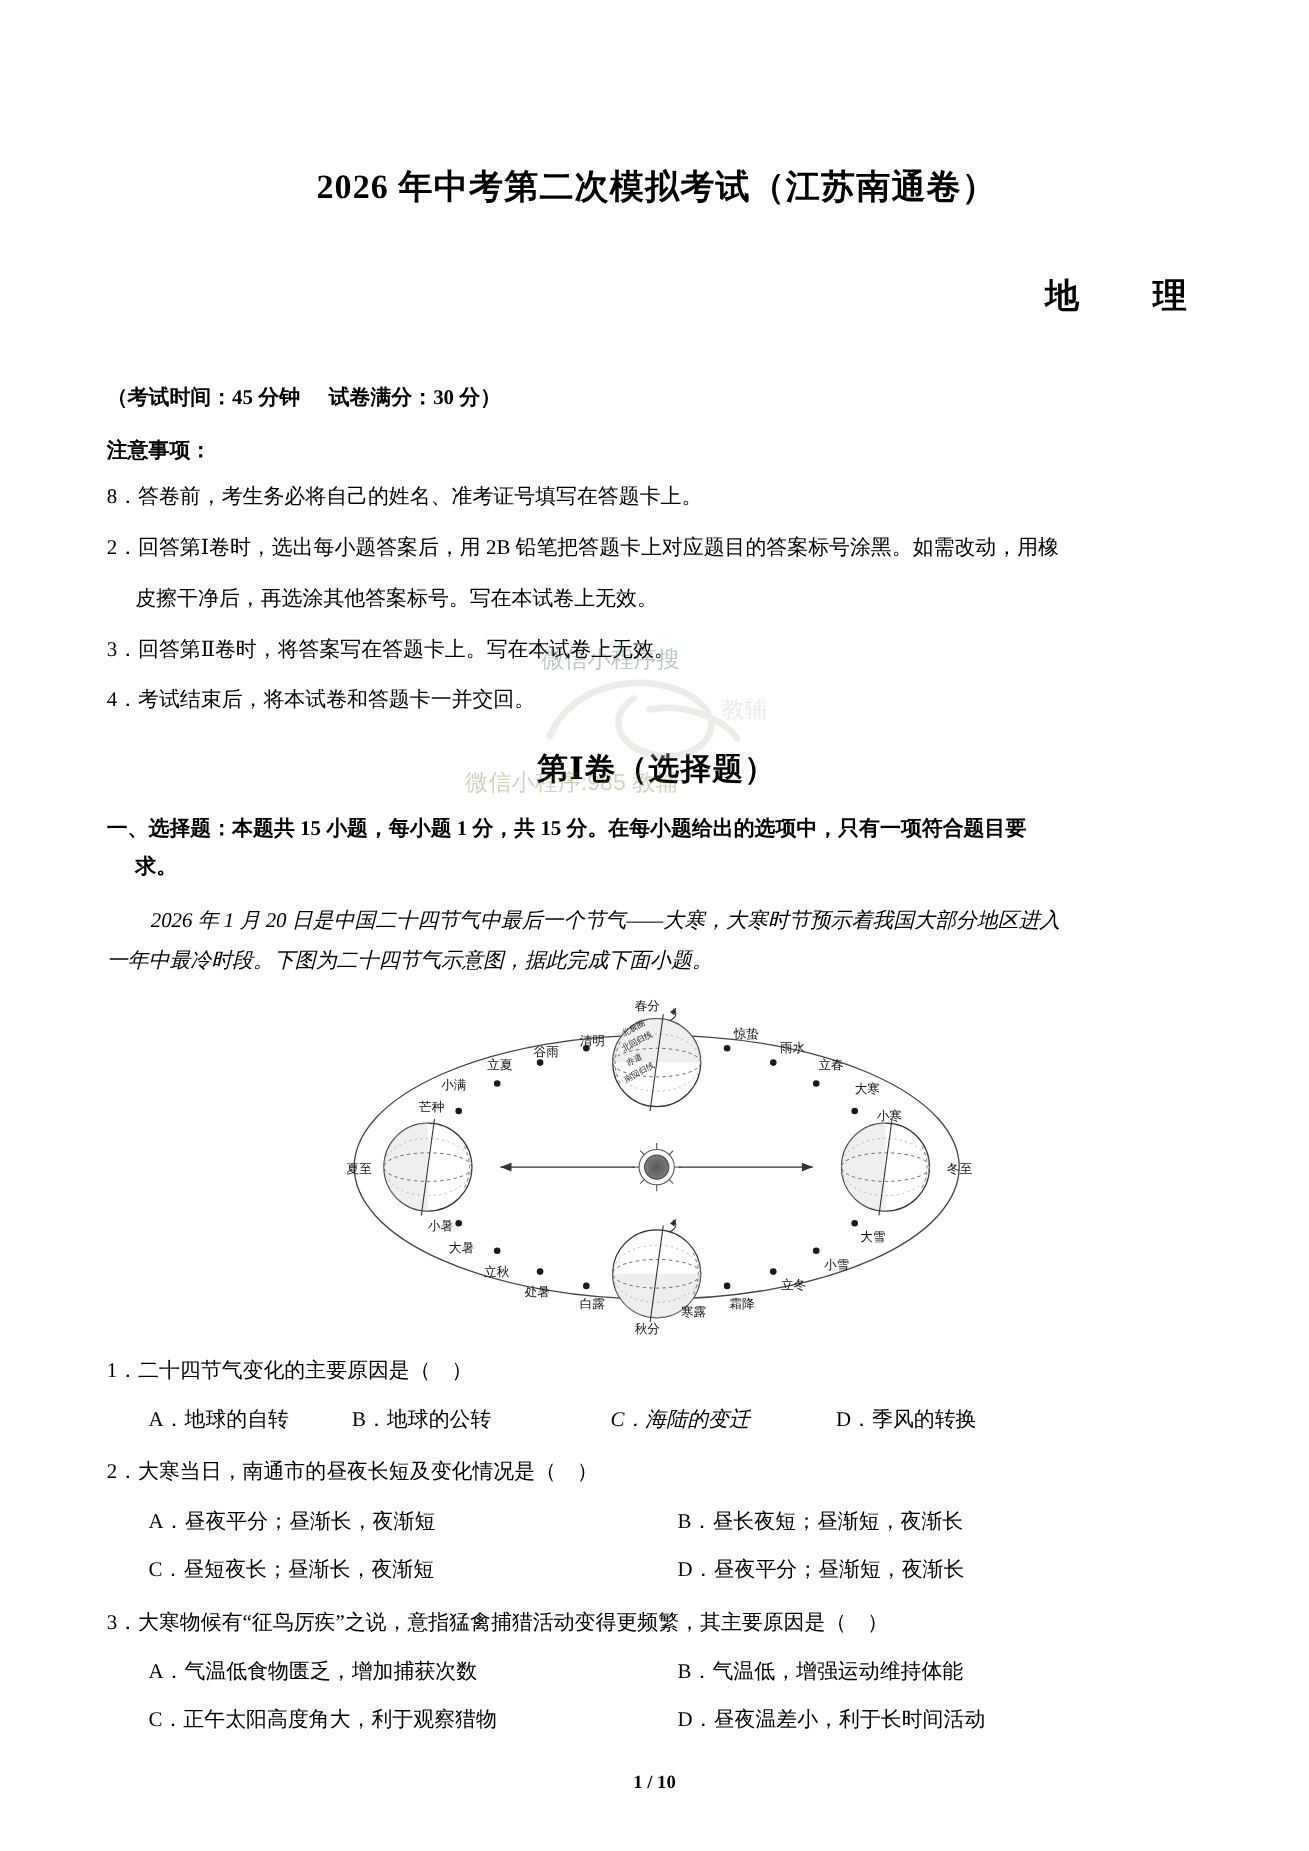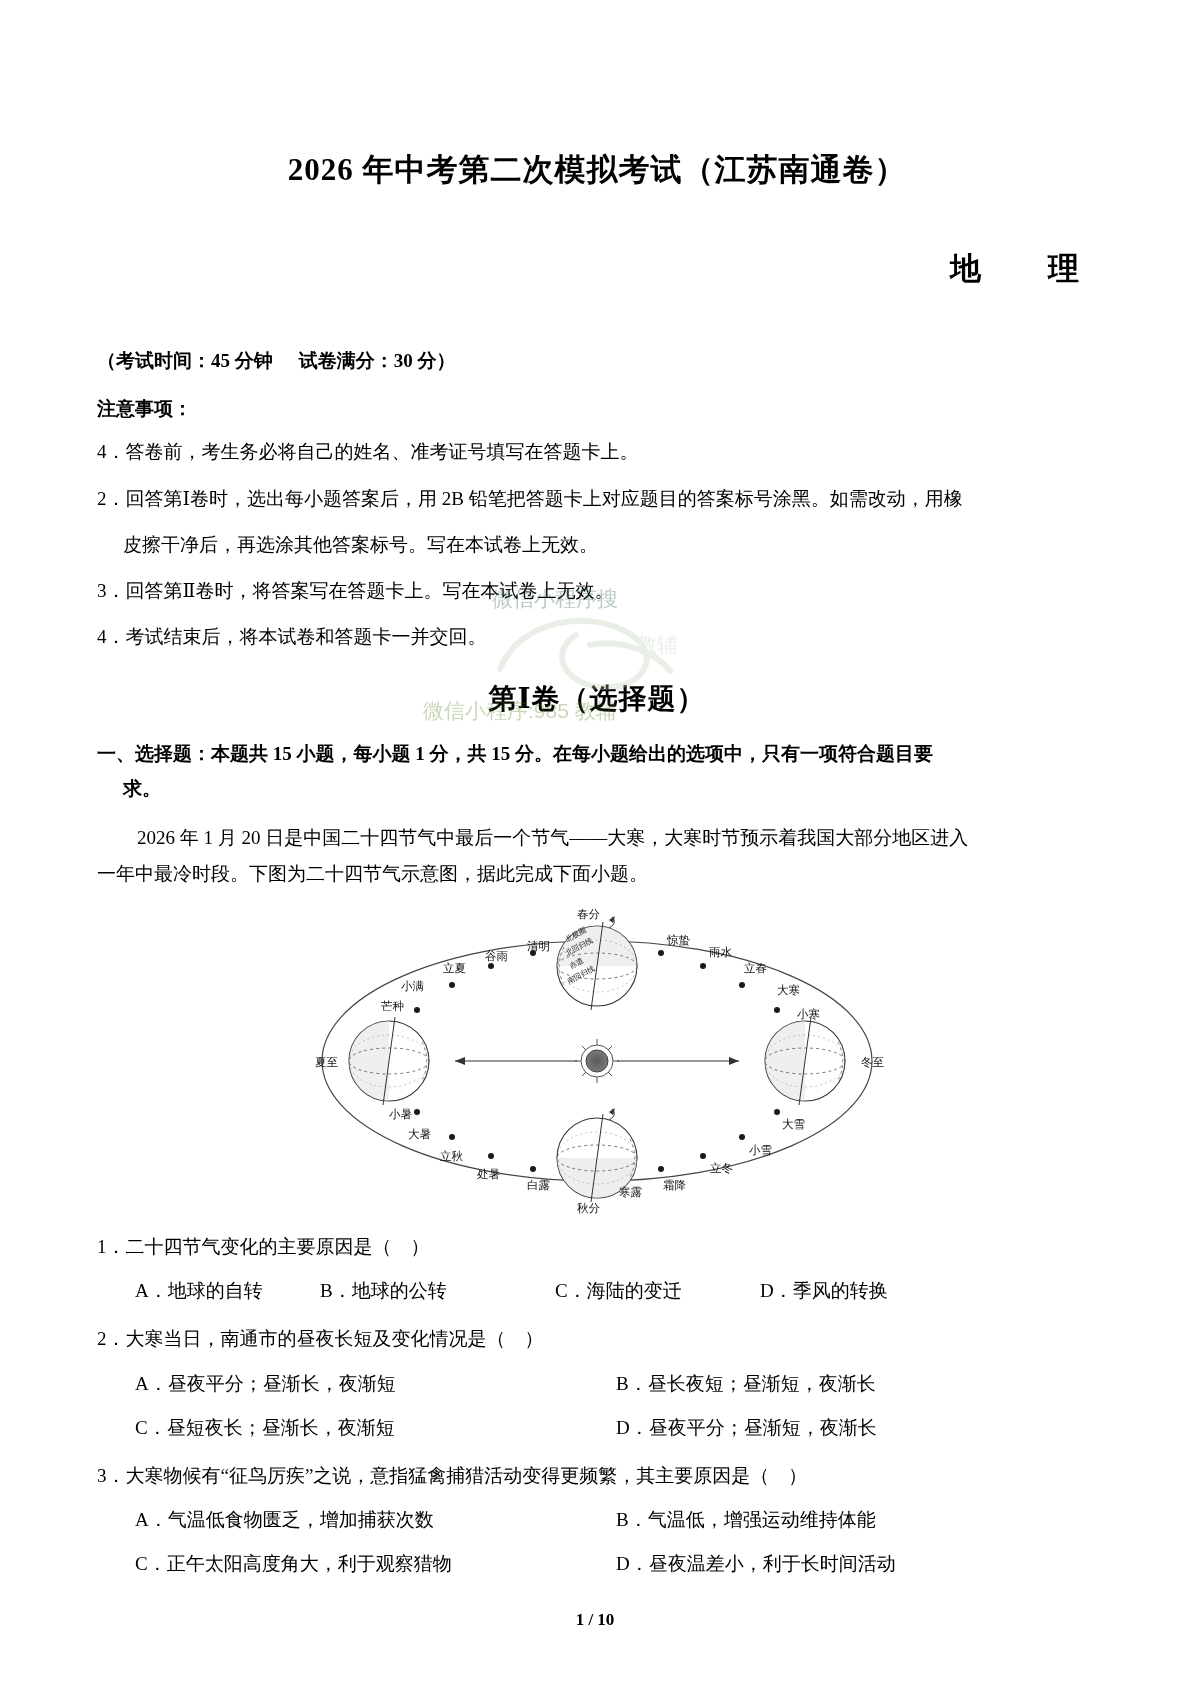--- a/index.html
+++ b/index.html
@@ -77,38 +77,39 @@
     font-weight: bold;
     margin-top: 18px;
     line-height: 1.85;
   }
 
   .stem {
     font-size: 19px;
     margin-top: 14px;
     line-height: 1.9;
     text-indent: 40px;
+    font-style: italic;
   }
 
   .q-text {
     font-size: 19px;
     margin-top: 14px;
     line-height: 1.8;
   }
   .opts {
     font-size: 19px;
     margin-top: 10px;
     line-height: 1.8;
     padding-left: 38px;
     display: flex;
   }
   .opts.two > div { width: 50%; }
   .opts.four > div:nth-child(1) { width: 185px; }
   .opts.four > div:nth-child(2) { width: 235px; }
-  .opts.four > div:nth-child(3) { width: 205px; }
+  .opts.four > div:nth-child(3) { width: 205px; font-style: italic; }
 
   .figure {
     margin-top: 14px;
     display: flex;
     justify-content: center;
   }
 
   .footer {
     position: absolute;
     bottom: 50px;
@@ -133,21 +134,21 @@
   .wm-text-1 {
     position: absolute;
     left: 72px;
     top: 0px;
     font-size: 21px;
     color: #14532d;
     font-family: "Liberation Sans", sans-serif;
   }
   .wm-text-2 {
     position: absolute;
-    left: 216px;
+    left: 236px;
     top: 46px;
     font-size: 21px;
     color: #b8c9b0;
     font-family: "Liberation Sans", sans-serif;
   }
   .wm-text-3 {
     position: absolute;
     left: 3px;
     top: 112px;
     font-size: 21px;
@@ -170,21 +171,21 @@
 
     <div class="doc-title">2026 年中考第二次模拟考试（江苏南通卷）</div>
 
     <div class="subject-title">地　理</div>
 
     <div class="exam-meta">
       <span>（考试时间：45 分钟</span><span class="gap"></span><span>试卷满分：30 分）</span>
     </div>
 
     <div class="notice-head">注意事项：</div>
-    <div class="notice-item">4．答卷前，考生务必将自己的姓名、准考证号填写在答题卡上。</div>
+    <div class="notice-item">8．答卷前，考生务必将自己的姓名、准考证号填写在答题卡上。</div>
     <div class="notice-item">2．回答第Ⅰ卷时，选出每小题答案后，用 2B 铅笔把答题卡上对应题目的答案标号涂黑。如需改动，用橡</div>
     <div class="notice-item" style="padding-left:26px;">皮擦干净后，再选涂其他答案标号。写在本试卷上无效。</div>
     <div class="notice-item">3．回答第Ⅱ卷时，将答案写在答题卡上。写在本试卷上无效。</div>
     <div class="notice-item">4．考试结束后，将本试卷和答题卡一并交回。</div>
 
     <div class="section-title">第Ⅰ卷（选择题）</div>
 
     <div class="q-group-head">
       <div>一、选择题：本题共 15 小题，每小题 1 分，共 15 分。在每小题给出的选项中，只有一项符合题目要</div>
       <div style="padding-left:26px;">求。</div>

